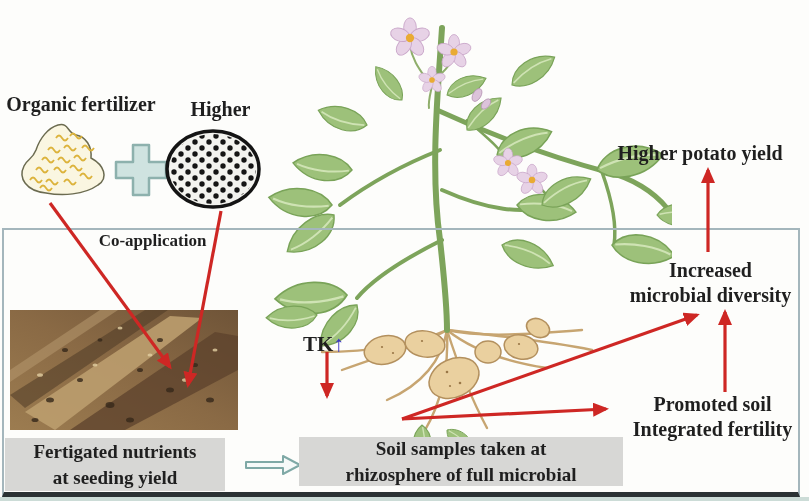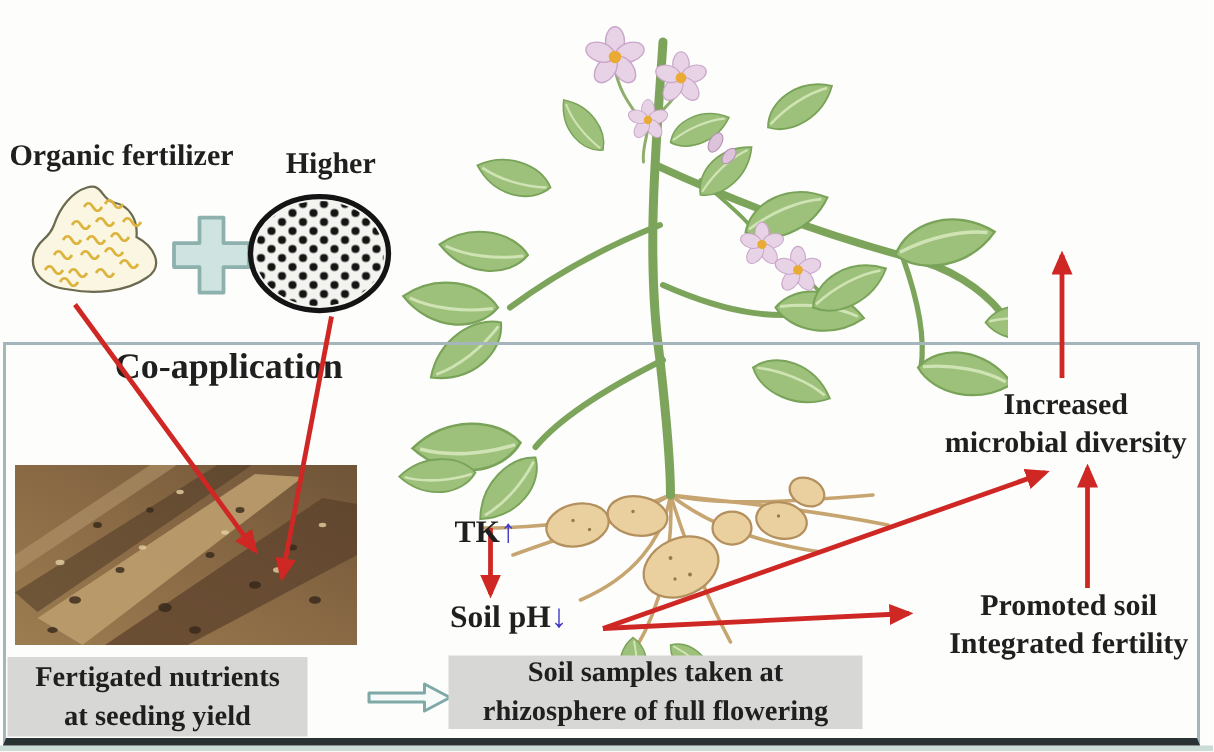--- a/index.html
+++ b/index.html
@@ -176,21 +176,21 @@
       <pattern id="bdots" width="14" height="12" patternUnits="userSpaceOnUse">
         <circle cx="4" cy="3" r="2.7" fill="#151515"></circle>
         <circle cx="11" cy="9" r="2.7" fill="#151515"></circle>
       </pattern>
     </defs>
     <ellipse cx="50" cy="42" rx="46" ry="38" fill="#f3f3ef"></ellipse>
     <ellipse cx="50" cy="42" rx="43" ry="35" fill="url(#bdots)"></ellipse>
     <ellipse cx="50" cy="42" rx="46" ry="38" fill="none" stroke="#141414" stroke-width="3.5"></ellipse>
   </svg>
 
-  <div class="abs lbl" style="left:60px;top:230px;width:185px;font-size:24px;z-index:5">Co-application</div>
+  <div class="abs lbl" style="left:60px;top:230px;width:185px;font-size:17px;z-index:5">Co-application</div>
 
   <svg class="abs" style="left:10px;top:310px;z-index:4" width="228" height="120" viewBox="0 0 228 120">
     <defs>
       <linearGradient id="soilg" x1="0" y1="1" x2="1" y2="0">
         <stop offset="0" stop-color="#9c7c50"></stop>
         <stop offset="0.5" stop-color="#8a6a45"></stop>
         <stop offset="1" stop-color="#6f5438"></stop>
       </linearGradient>
     </defs>
     <rect width="228" height="120" fill="url(#soilg)"></rect>
@@ -215,42 +215,40 @@
     <g fill="#e3cfa2" opacity="0.8">
       <ellipse cx="30" cy="65" rx="3" ry="1.8"></ellipse>
         <ellipse cx="85" cy="55" rx="2.5" ry="1.5"></ellipse>
       <ellipse cx="140" cy="45" rx="2.5" ry="1.5"></ellipse>
         <ellipse cx="175" cy="70" rx="3" ry="1.8"></ellipse>
       <ellipse cx="110" cy="18" rx="2.5" ry="1.5"></ellipse>
         <ellipse cx="205" cy="40" rx="2.5" ry="1.5"></ellipse>
     </g>
   </svg>
 
-  <div class="abs graybox" style="left:5px;top:438px;width:200px;height:53px">
+  <div class="abs graybox" style="left:5px;top:438px;width:220px;height:53px">
     <div>Fertigated nutrients</div>
     <div>at seeding yield</div>
   </div>
 
   <svg class="abs z5" style="left:244px;top:453px" width="58" height="24" viewBox="0 0 58 24">
     <path d="M2,9 h37 v-6 l17,9 l-17,9 v-6 h-37 z" fill="#f6faf9" stroke="#7fa9a6" stroke-width="2" stroke-linejoin="round"></path>
   </svg>
 
-  <div class="abs graybox" style="left:299px;top:437px;width:276px;height:49px">
+  <div class="abs graybox" style="left:299px;top:437px;width:324px;height:49px">
     <div>Soil samples taken  at</div>
-    <div>rhizosphere of full flowering</div>
-  </div>
-
-  <div class="abs lbl" style="left:303px;top:340px;font-size:21px;z-index:7">
+    <div>rhizosphere of full microbial</div>
+  </div>
+
+  <div class="abs lbl" style="left:303px;top:330px;font-size:21px;z-index:7">
     <span>TK</span><span class="blue-glyph" style="font-size:22px">↑</span>
   </div>
 
-  <div class="abs lbl" style="left:300px;top:397px;font-size:21px;z-index:7">
-    <span>Soil pH</span><span class="blue-glyph" style="font-size:22px">↓</span>
-  </div>
-
+
+  <div class="abs lbl" style="left:595px;top:141px;width:210px;font-size:20px;z-index:7">Higher potato yield</div>
 
   <div class="abs lbl" style="left:608px;top:258px;width:205px;font-size:20px;z-index:7">
     <div>Increased</div>
     <div>microbial diversity</div>
   </div>
 
   <div class="abs lbl" style="left:610px;top:392px;width:205px;font-size:20px;z-index:7">
     <div>Promoted soil</div>
     <div>Integrated fertility</div>
   </div>

